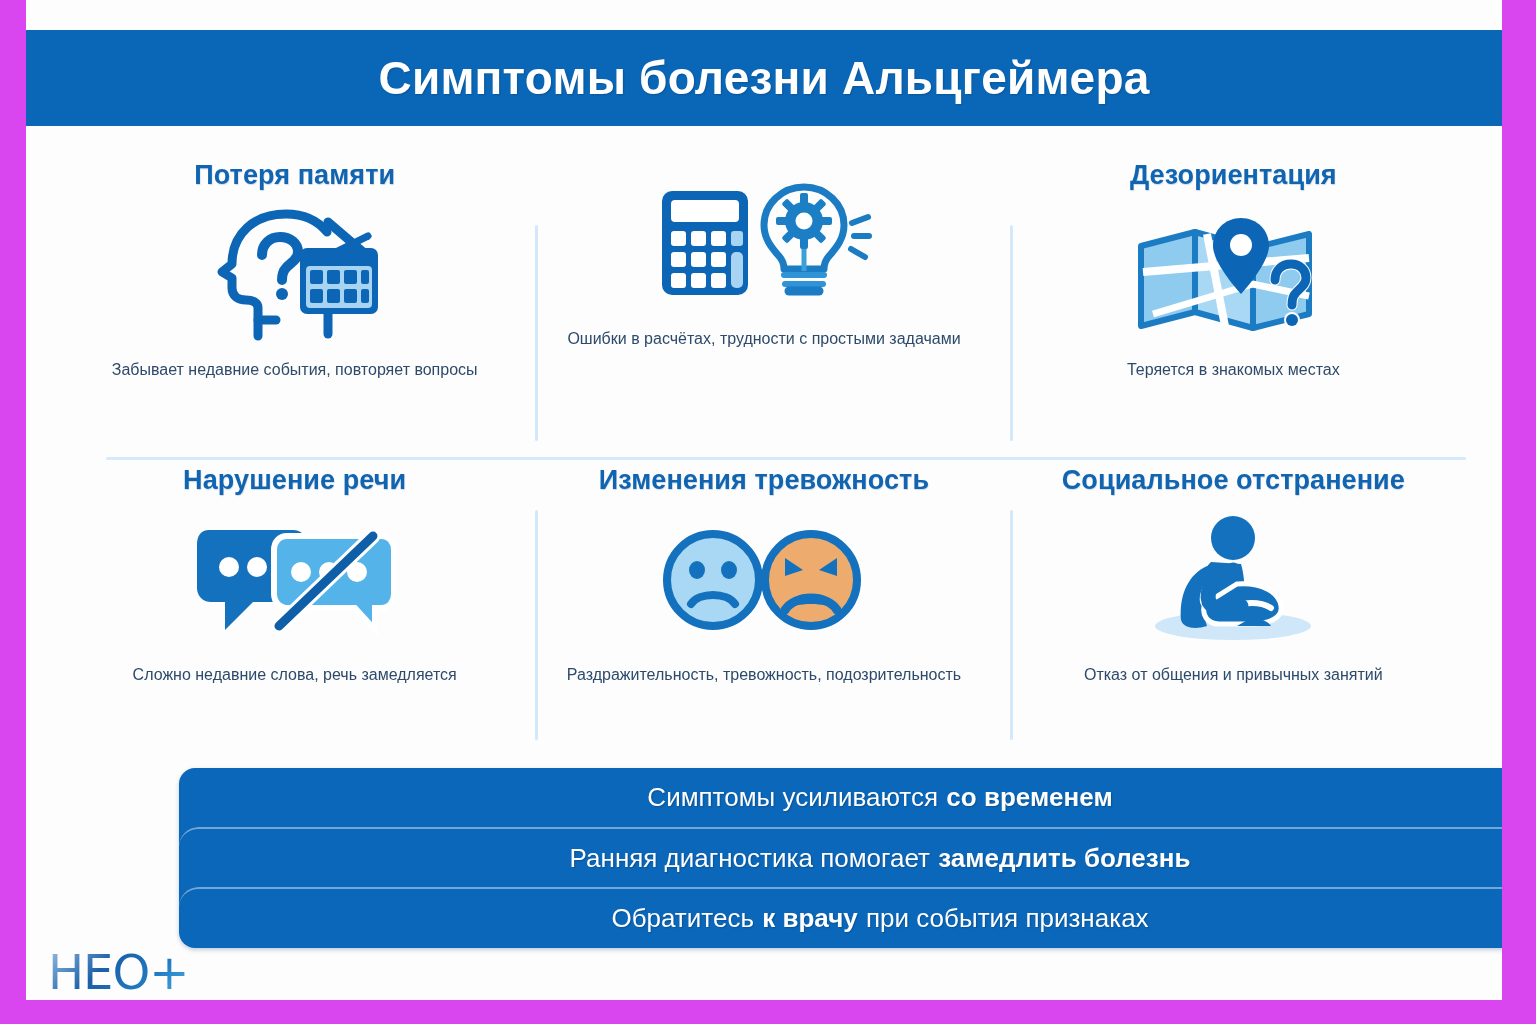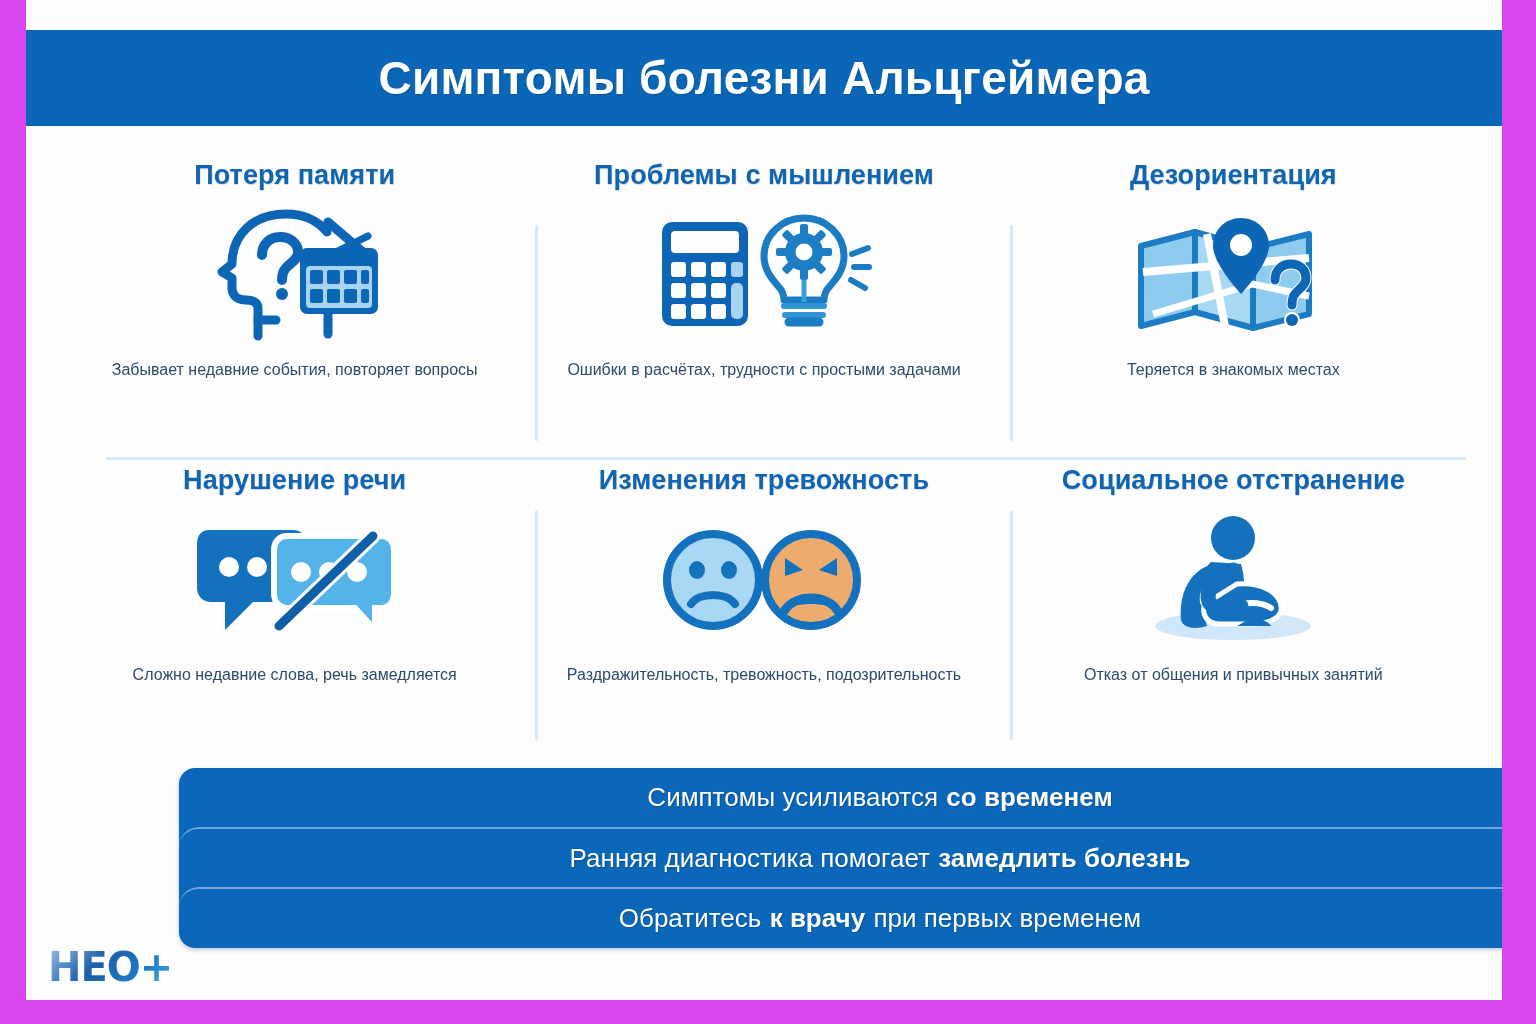--- a/index.html
+++ b/index.html
@@ -154,22 +154,22 @@
   }
   .notice-line + .notice-line { border-top: 2px solid rgba(255,255,255,.42); border-radius: 20px; }
   .notice-line .n-sep { display: inline-block; width: 0.32em; }
   .notice-line b { font-weight: bold; }
 
   
   #logo {
     position: absolute;
     left: 22px;
     top: 944px;
-    font-size: 40px;
-    font-weight: bold;
+    font-size: 48px;
+    font-weight: normal;
     letter-spacing: -1px;
     background: linear-gradient(135deg, #9fc4e8 0%, #1b5fa8 40%, #1f7ac4 70%, #52b4e8 100%);
     -webkit-background-clip: text;
     background-clip: text;
     color: transparent;
     font-family: "DejaVu Sans", sans-serif;
   }
 
   
   svg { display: block; overflow: visible; }
@@ -216,21 +216,20 @@
             <path d="M128 14 L170 50" stroke="#0d66b5" stroke-width="9" stroke-linecap="round" fill="none"></path>
             <path d="M136 44 L168 28" stroke="#0d66b5" stroke-width="7" stroke-linecap="round" fill="none"></path>
 
             <path d="M128 106 L128 126" stroke="#0d66b5" stroke-width="9" stroke-linecap="round" fill="none"></path>
           </svg>
         </div>
         <div class="card-desc">Забывает недавние события, повторяет вопросы</div>
       </div>
 
       <div class="card">
-        <div class="card-title">Проблемы с мышлением</div>
         <div class="card-icon">
           <svg width="215" height="130" viewBox="0 0 215 130">
 
             <rect x="6" y="12" width="86" height="104" rx="10" fill="#0d66b5"></rect>
             <rect x="15" y="21" width="68" height="22" rx="4" fill="#ffffff"></rect>
             <g fill="#ffffff">
               <rect x="15" y="52" width="15" height="15" rx="3"></rect>
               <rect x="35" y="52" width="15" height="15" rx="3"></rect>
               <rect x="55" y="52" width="15" height="15" rx="3"></rect>
               <rect x="15" y="73" width="15" height="15" rx="3"></rect>
@@ -400,20 +399,20 @@
       <div class="notice-line">
         <span>Ранняя диагностика помогает</span>
         <span class="n-sep"></span>
         <b>замедлить болезнь</b>
       </div>
       <div class="notice-line">
         <span>Обратитесь</span>
         <span class="n-sep"></span>
         <b>к врачу</b>
         <span class="n-sep"></span>
-        <span>при первых временем</span>
+        <span>при события признаках</span>
       </div>
     </div>
 
     <div id="logo">НЕО+</div>
 
   </div>
 </div>
 
 </body></html>

